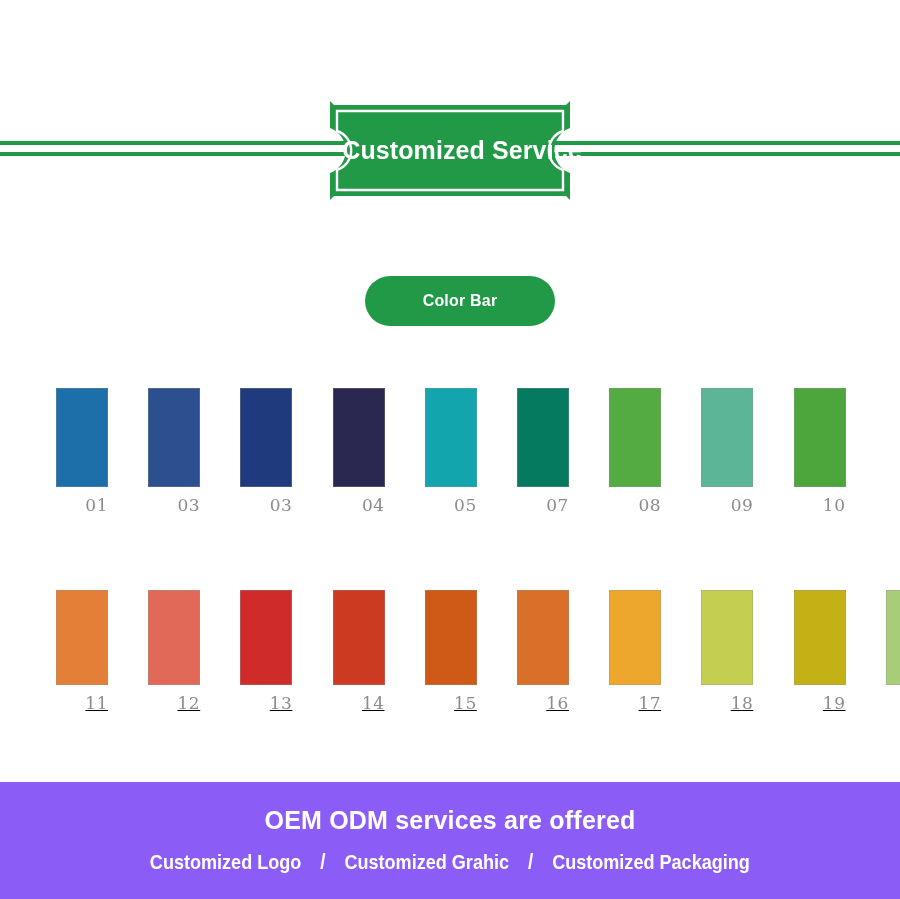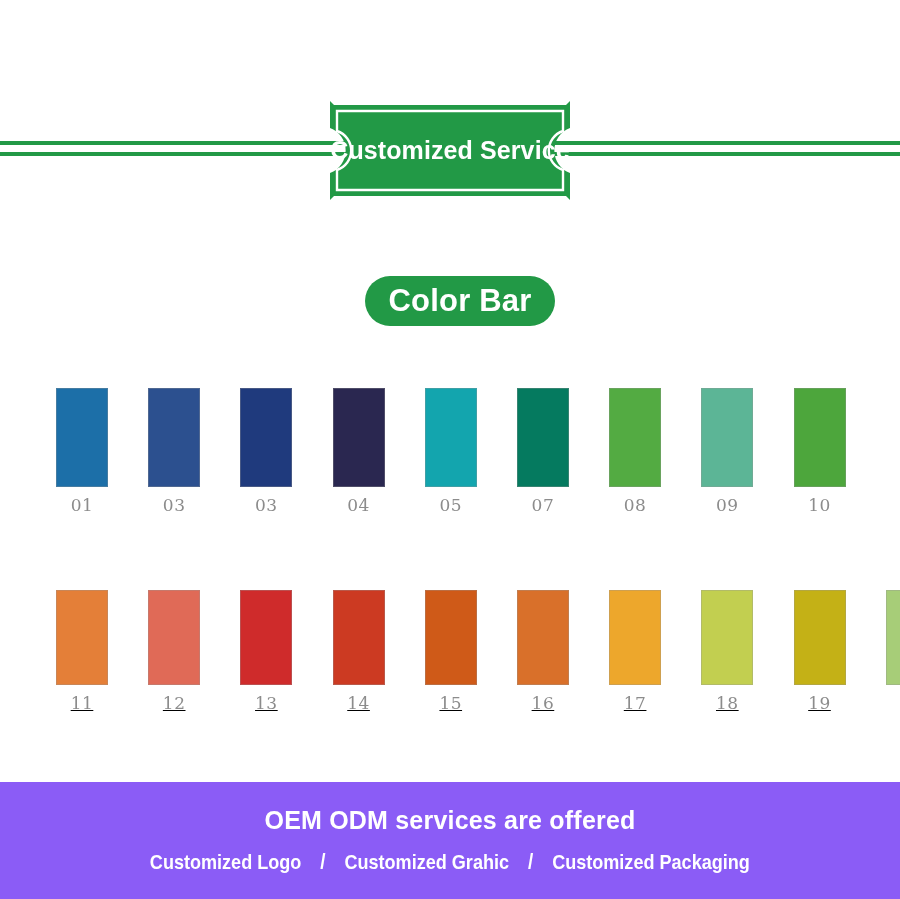--- a/index.html
+++ b/index.html
@@ -36,21 +36,21 @@
   #banner-wrap {
     position: absolute;
     left: 312px;
     top: 100px;
     width: 276px;
     height: 101px;
   }
   .banner-svg { display: block; }
   #banner-title {
     position: absolute;
-    left: 0;
+    left: 12px;
     top: 0;
     width: 276px;
     height: 101px;
     display: flex;
     align-items: center;
     justify-content: center;
     color: #ffffff;
     font-size: 25px;
     font-weight: bold;
     letter-spacing: 0.1px;
@@ -63,41 +63,41 @@
     left: 365px;
     top: 276px;
     width: 190px;
     height: 50px;
     background: #229946;
     border-radius: 25px;
     display: flex;
     align-items: center;
     justify-content: center;
     color: #ffffff;
-    font-size: 31px;
+    font-size: 16px;
     font-weight: bold;
     letter-spacing: 0.2px;
   }
 
   
   .swatch-row {
     position: absolute;
     left: 48px;
     width: 810px;
     display: flex;
   }
   #swatch-row-1 { top: 388px; }
   #swatch-row-2 { top: 590px; text-decoration: underline; }
 
   .swatch-cell {
     width: 52px;
     margin-right: 32.2px;
     display: flex;
     flex-direction: column;
-    align-items: center;
+    align-items: flex-end;
     padding-left: 8px;
   }
   .swatch-cell:last-child { margin-right: 14px; }
 
   .swatch-chip {
     width: 52px;
     height: 99px;
     box-sizing: border-box;
     border: 1px solid rgba(150,150,150,0.35);
   }

